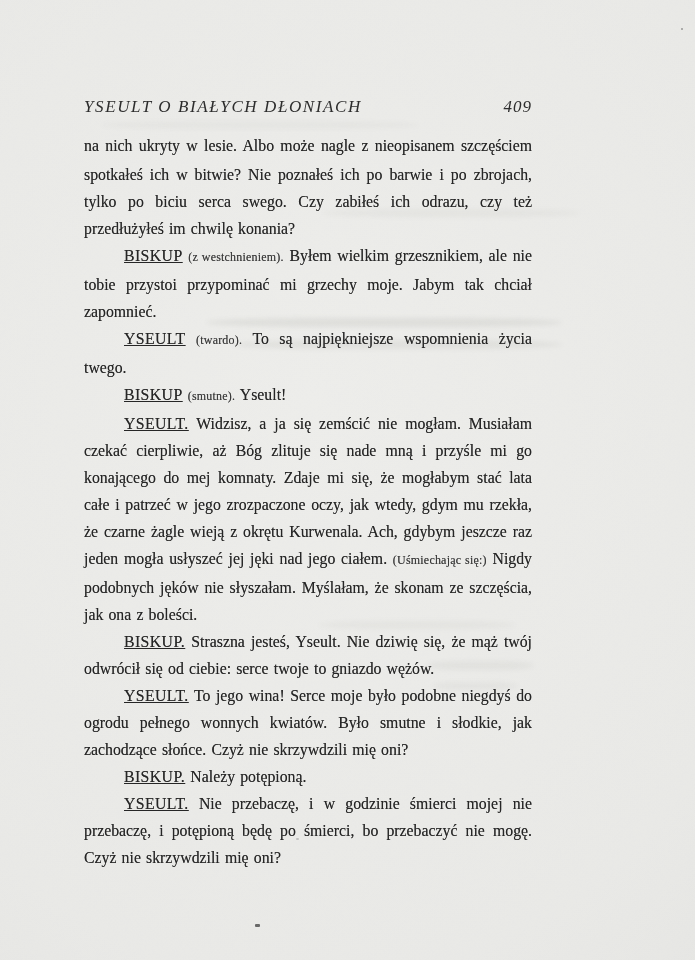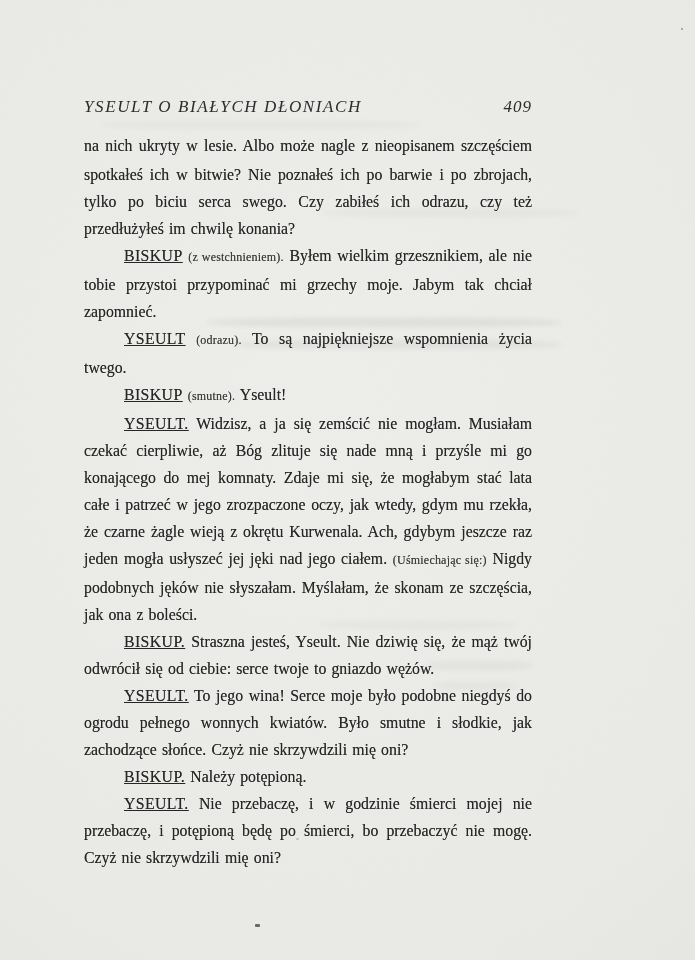--- a/index.html
+++ b/index.html
@@ -96,21 +96,21 @@
       </p>
 
       <p class="para indent">
         <span class="speaker">BISKUP</span>
         <span class="dir">(z westchnieniem).</span>
         <span>Byłem wielkim grzesznikiem, ale nie tobie przystoi przypominać mi grzechy moje. Jabym tak chciał zapomnieć.</span>
       </p>
 
       <p class="para indent">
         <span class="speaker">YSEULT</span>
-        <span class="dir">(odrazu).</span>
+        <span class="dir">(twardo).</span>
         <span>To są najpiękniejsze wspomnienia życia twego.</span>
       </p>
 
       <p class="para indent">
         <span class="speaker">BISKUP</span>
         <span class="dir">(smutne).</span>
         <span>Yseult!</span>
       </p>
 
       <p class="para indent">

